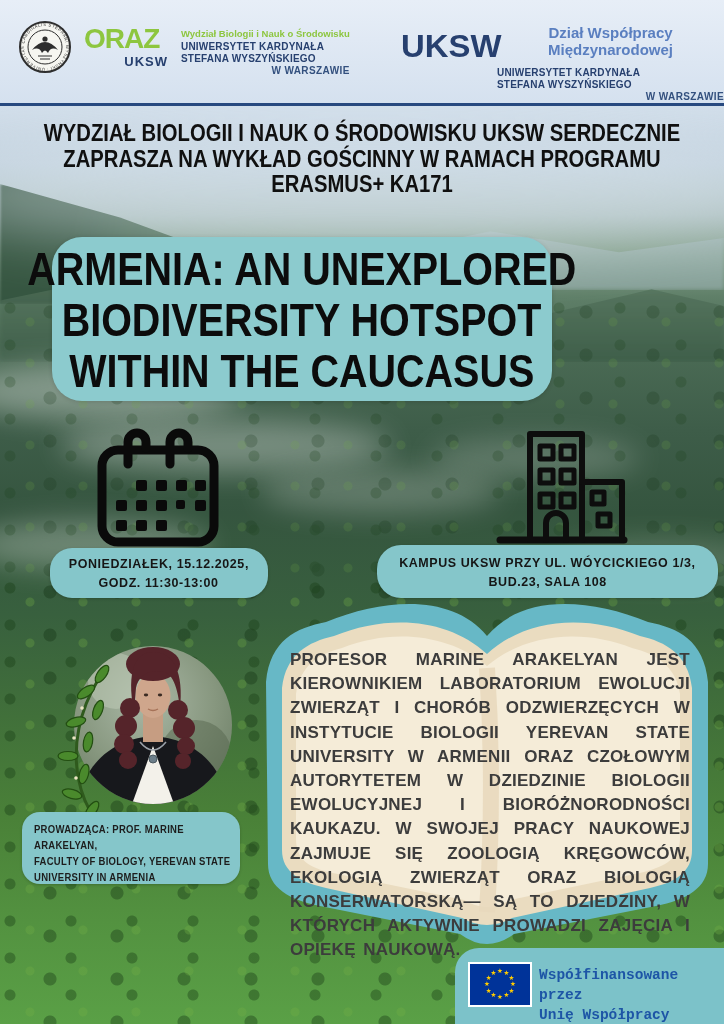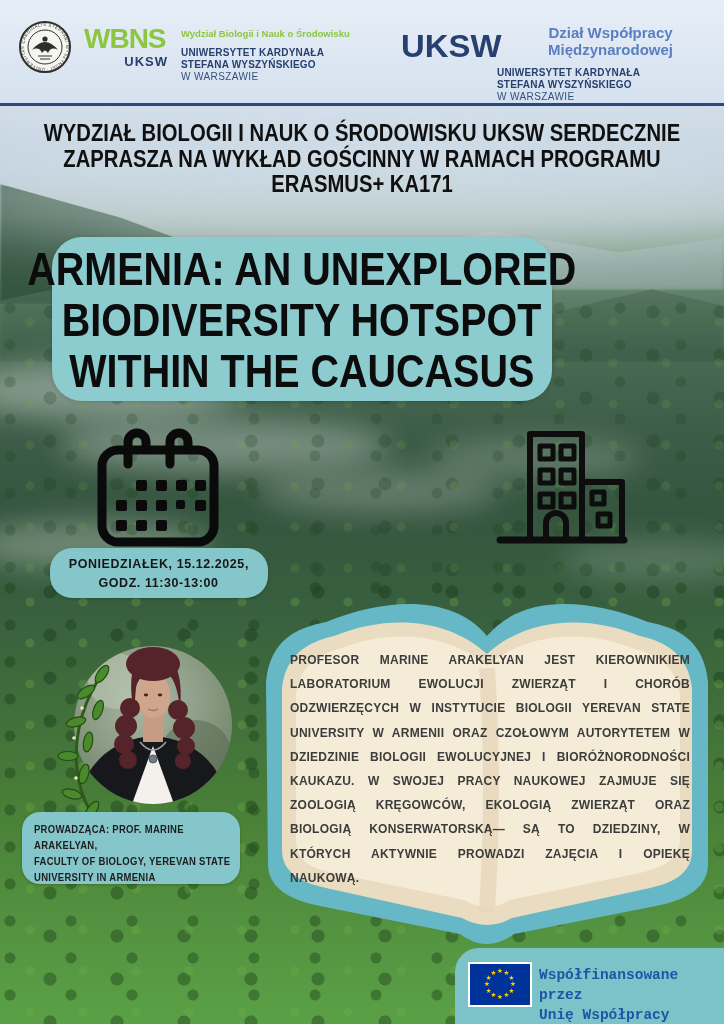--- a/index.html
+++ b/index.html
@@ -42,24 +42,24 @@
   
   .hdr{position:absolute;left:0;top:0;width:724px;height:106px;
     background:linear-gradient(180deg,#e7eef7,#d5e1ef);border-bottom:3px solid #27497f;}
   .seal{position:absolute;left:18px;top:20px;}
   .wbns{position:absolute;left:84px;top:25px;width:84px;}
   .wbns-main{font-size:28px;font-weight:bold;color:#8dc63f;letter-spacing:-1px;line-height:28px;}
   .wbns-sub{font-size:13px;font-weight:bold;color:#27406f;text-align:right;letter-spacing:1px;margin-top:1px;}
   .hblock{position:absolute;font-size:10px;color:#27406f;}
   .fac{left:181px;top:28px;}
   .dept{left:497px;top:24px;}
-  .hblock .unit-green{color:#8dc63f;font-weight:bold;font-size:9.5px;margin-bottom:9px;}
+  .hblock .unit-green{color:#8dc63f;font-weight:bold;font-size:9.5px;margin-bottom:3px;}
   .hblock .unit-blue{color:#5a7fc0;font-weight:bold;font-size:15px;margin-bottom:10px;text-align:center;}
   .hblock .uni{font-weight:bold;line-height:9.5px;margin-bottom:2px;letter-spacing:.2px;}
-  .hblock .city{font-weight:400;letter-spacing:.4px;color:#33507e;}
+  .hblock .city{font-weight:700;letter-spacing:.4px;color:#33507e;text-align:right;}
   .uksw-big{position:absolute;left:401px;top:29px;font-size:31px;font-weight:bold;color:#27406f;
     transform:scaleX(1.06);transform-origin:left;letter-spacing:0;}
 
   
   .inv{position:absolute;left:0;top:121px;width:724px;text-align:center;color:#101010;}
   .inv-line{font-size:23px;font-weight:bold;line-height:25.5px;white-space:nowrap;
     transform:scaleX(.88);transform-origin:50% 50%;}
 
   
   .title-box{position:absolute;left:52px;top:237px;width:500px;height:164px;background:#8ccbce;
@@ -81,21 +81,21 @@
     white-space:nowrap;transform:scaleX(.95);transform-origin:left;}
 
   
   .cal-icon{position:absolute;left:92px;top:424px;}
   .bld-icon{position:absolute;left:484px;top:426px;}
 
   
   .book{position:absolute;left:256px;top:592px;width:462px;height:368px;}
   .book svg{position:absolute;left:0;top:0;}
   .bio-text{position:absolute;left:34px;top:56px;width:400px;height:252px;
-    font-size:12px;font-weight:bold;line-height:24.2px;letter-spacing:.25px;word-spacing:2.5px;
+    font-size:17px;font-weight:bold;line-height:24.2px;letter-spacing:.25px;word-spacing:2.5px;
     color:#3c3c3c;text-align:justify;}
 
   
   .photo{position:absolute;left:36px;top:626px;}
 
   
   .eu-badge{position:absolute;left:455px;top:948px;width:269px;height:76px;background:#7cc2c9;
     border-radius:24px 0 0 0;}
   .eu-flag{position:absolute;left:13px;top:14px;}
   .eu-text{position:absolute;left:84px;top:17px;color:#1d55a6;font-weight:bold;font-size:14.5px;line-height:20px;font-family:Liberation Mono, monospace;}
@@ -124,21 +124,21 @@
           <path id="sealArc" d="M 27,48 a21,21 0 1 1 0.1,0"></path>
         </defs>
       <circle cx="27" cy="27" r="25" fill="#f6f6f1" stroke="#2e2e2e" stroke-width="2"></circle>
       <circle cx="27" cy="27" r="17" fill="none" stroke="#2e2e2e" stroke-width="1"></circle>
       <text font-size="4.2" fill="#2e2e2e" letter-spacing=".6"><textPath href="#sealArc">UNIVERSITAS CARDINALIS STEPHANI WYSZYNSKI · VARSOVIAE</textPath></text>
       <path d="M14,30 Q27,14 40,30 Q33,26 30,33 Q27,28 24,33 Q21,26 14,30 Z" fill="#2e2e2e"></path>
       <circle cx="27" cy="19" r="2.6" fill="#2e2e2e"></circle>
       <path d="M20,36 h14 M22,39 h10" stroke="#2e2e2e" stroke-width="1.2"></path>
     </svg>
     <div class="wbns">
-      <div class="wbns-main">WBNS</div>
+      <div class="wbns-main">ORAZ</div>
       <div class="wbns-sub">UKSW</div>
     </div>
     <div class="hblock fac">
       <div class="unit-green">Wydział Biologii i Nauk o Środowisku</div>
       <div class="uni">UNIWERSYTET KARDYNAŁA</div>
       <div class="uni">STEFANA WYSZYŃSKIEGO</div>
       <div class="city">W WARSZAWIE</div>
     </div>
     <div class="uksw-big">UKSW</div>
     <div class="hblock dept">
@@ -200,20 +200,24 @@
         <rect x="77" y="20" width="13" height="13"></rect>
       <rect x="56" y="44" width="13" height="13"></rect>
         <rect x="77" y="44" width="13" height="13"></rect>
       <rect x="56" y="68" width="13" height="13"></rect>
         <rect x="77" y="68" width="13" height="13"></rect>
       <rect x="108" y="66" width="12" height="12"></rect>
         <rect x="114" y="88" width="12" height="12"></rect>
     </g>
   </svg>
 
+  <div class="badge b-venue">
+    <div class="badge-line">KAMPUS UKSW PRZY UL. WÓYCICKIEGO 1/3,</div>
+    <div class="badge-line">BUD.23, SALA 108</div>
+  </div>
 
   <div class="book">
     <svg width="462" height="368" viewBox="0 0 462 368">
       <path d="M10,90 C14,48 40,36 70,30 C130,6 196,2 231,44 C266,2 332,6 392,30 C422,36 448,48 452,90
                L452,272 C452,296 430,308 400,314 L258,342 Q231,362 204,342 L64,314 C34,308 12,296 12,272 Z" fill="#67b8c6"></path>
       <path d="M26,96 C30,62 52,50 78,44 C132,22 192,26 231,62 C270,26 330,22 384,44 C410,50 432,62 436,96
                L436,258 C436,280 420,290 394,296 L256,326 Q231,340 206,326 L70,296 C44,290 26,280 26,258 Z" fill="#eadcc0"></path>
       <path d="M40,102 C44,74 62,62 86,56 C136,36 194,42 231,74 C268,42 326,36 376,56 C400,62 420,74 424,102
                L424,246 C424,266 410,274 388,280 L254,308 Q231,322 208,308 L72,280 C50,274 40,266 40,246 Z" fill="#f5ecd8"></path>
       <path d="M231,76 C236,150 236,240 231,320" stroke="#e7d8bc" stroke-width="16" fill="none" opacity=".85"></path>

